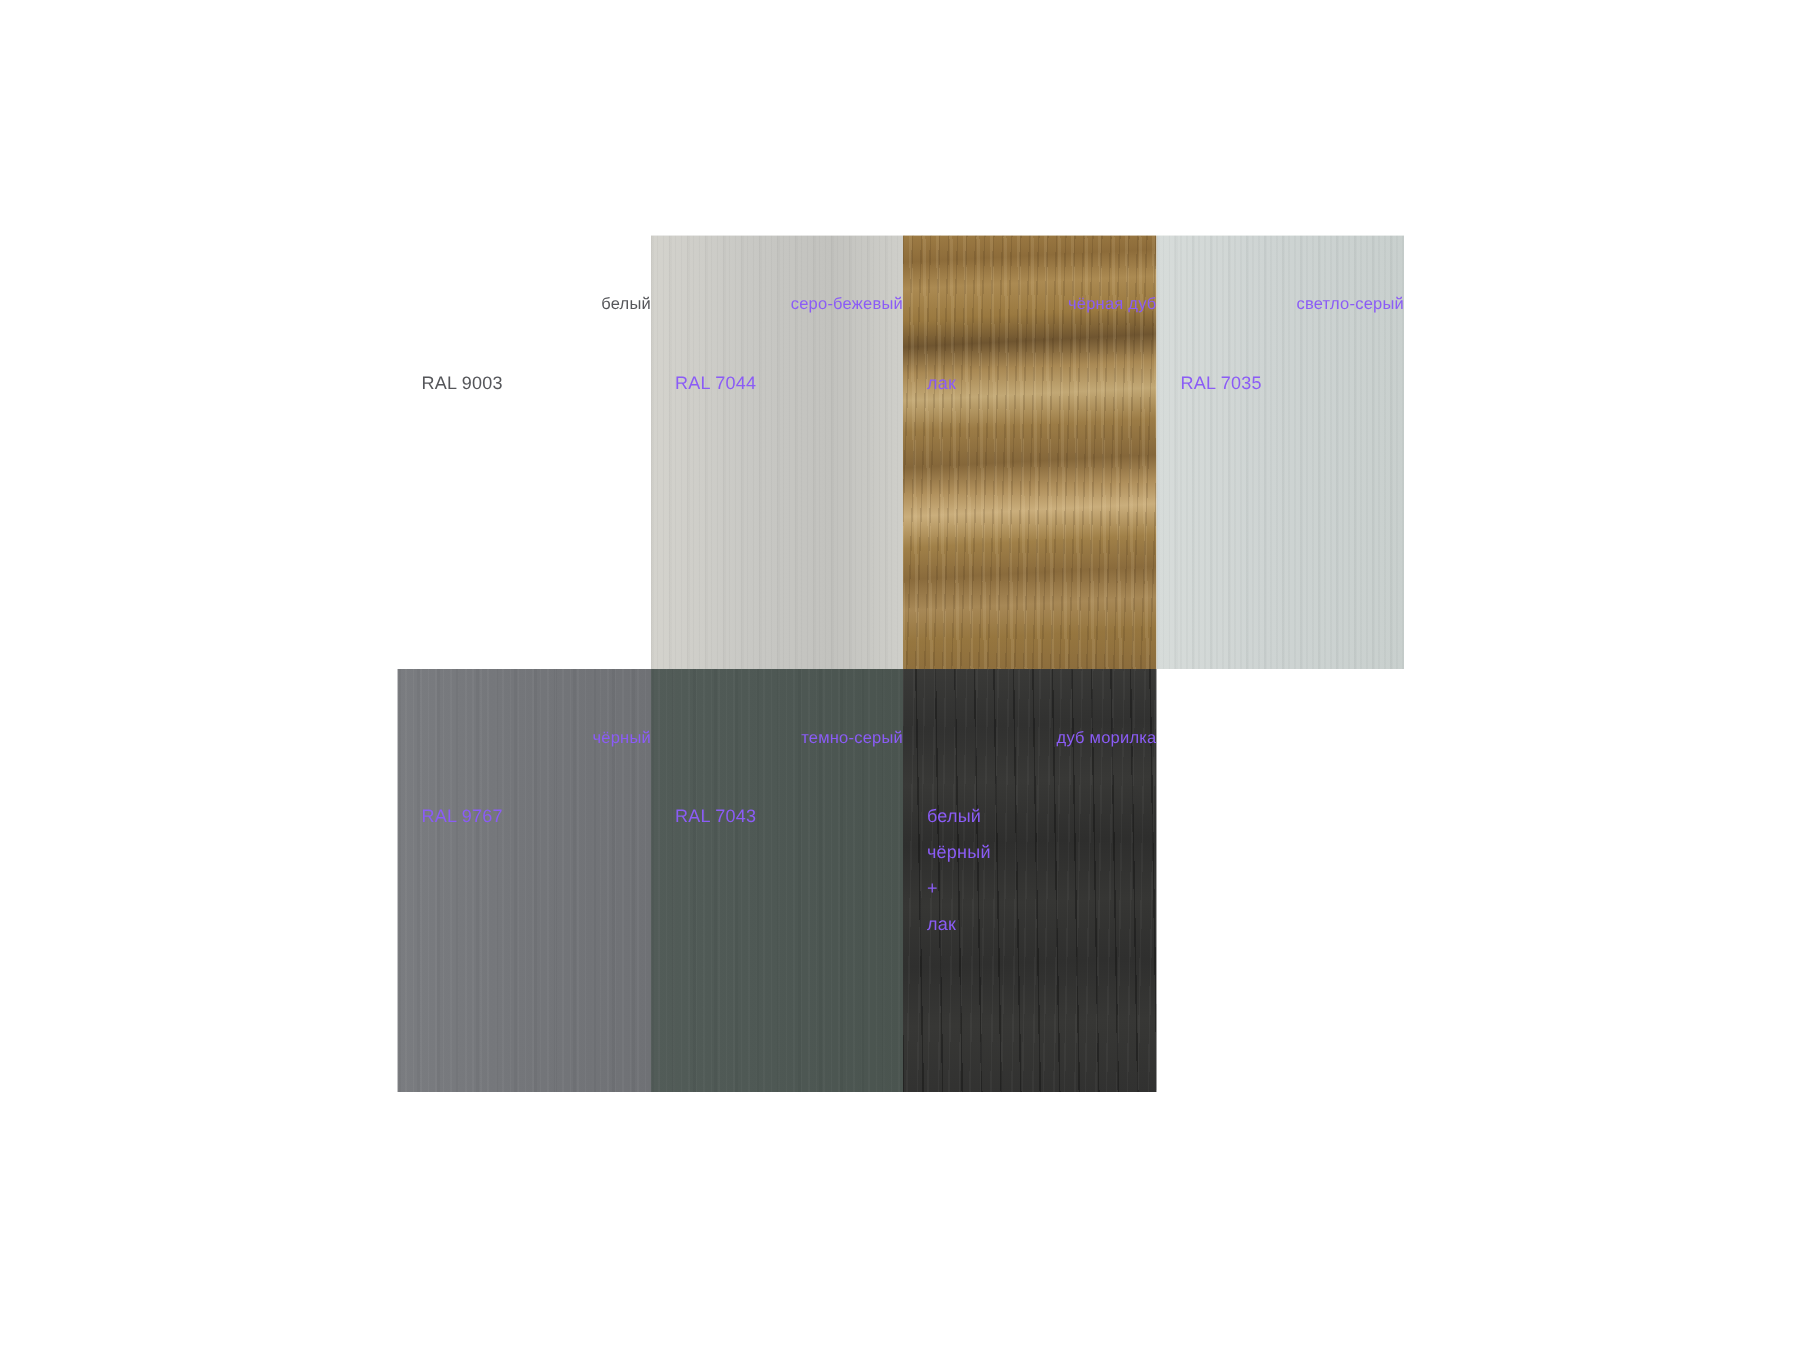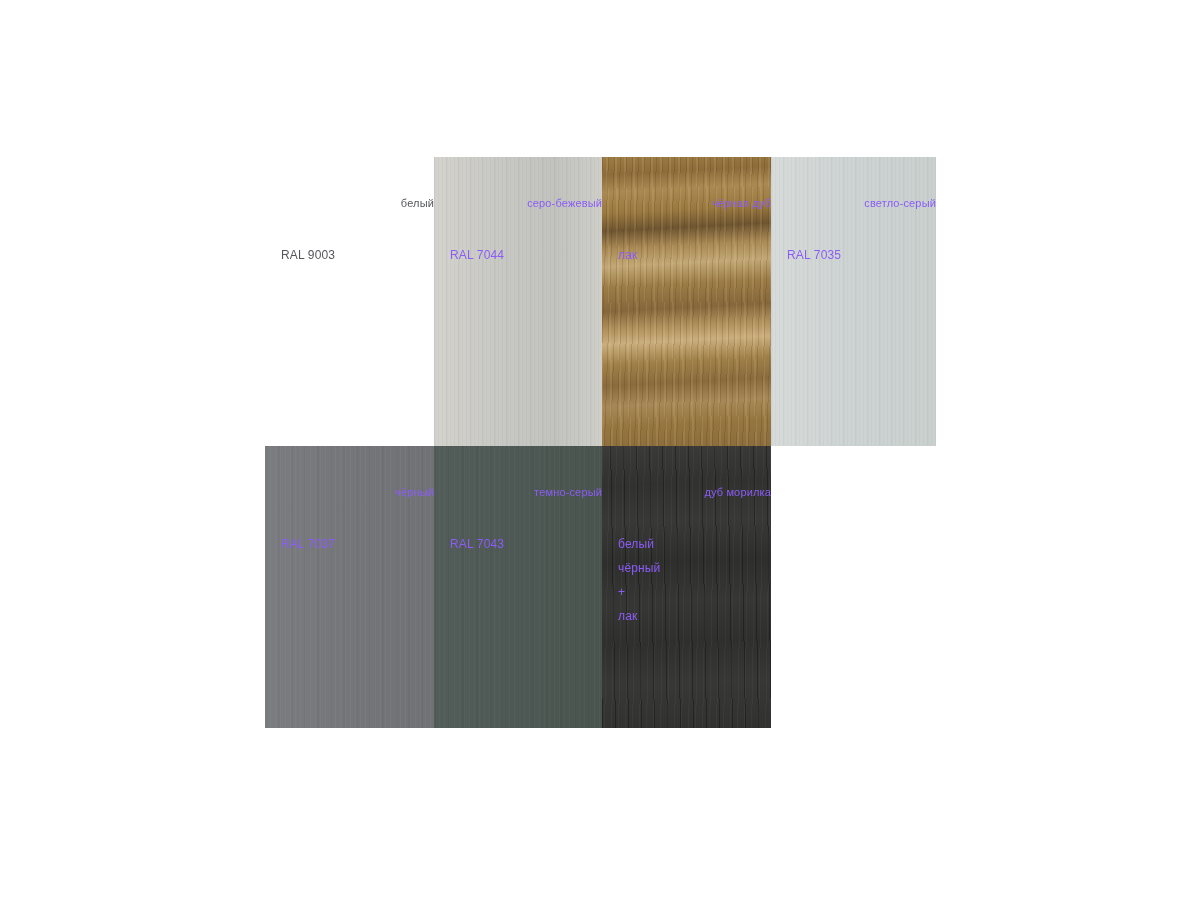--- a/index.html
+++ b/index.html
@@ -240,21 +240,21 @@
         <span class="code-line">RAL 7035</span>
       </div>
     </div>
   </div>
 
   <div class="swatch s-grey ink-light">
     <div class="swatch-texture"></div>
     <div class="swatch-labels">
       <div class="swatch-name">чёрный</div>
       <div class="swatch-code">
-        <span class="code-line">RAL 7037</span>
+        <span class="code-line">RAL 9767</span>
       </div>
     </div>
   </div>
 
   <div class="swatch s-darkgrey ink-light">
     <div class="swatch-texture"></div>
     <div class="swatch-labels">
       <div class="swatch-name">темно-серый</div>
       <div class="swatch-code">
         <span class="code-line">RAL 7043</span>

